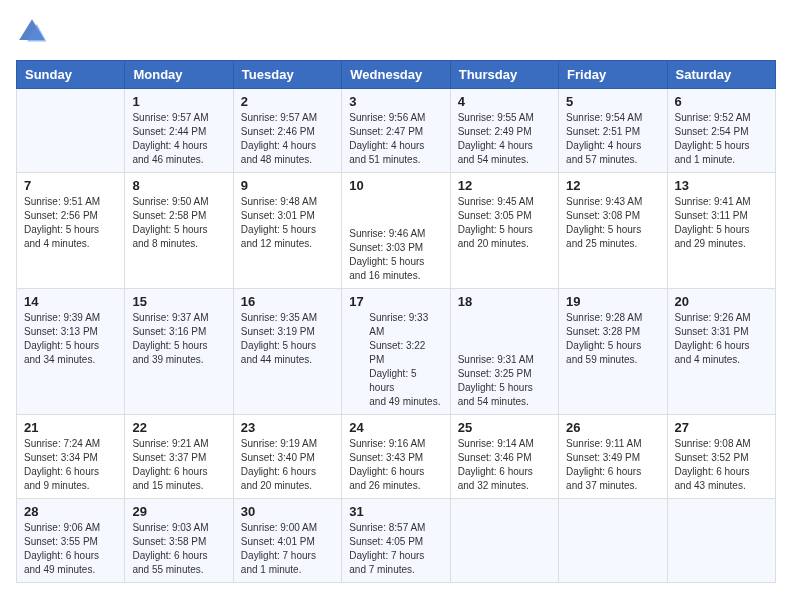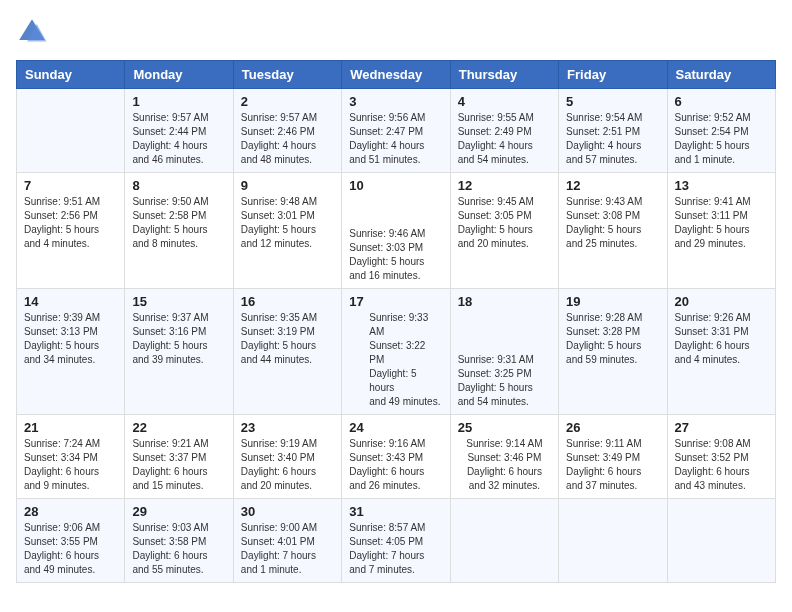--- a/index.html
+++ b/index.html
@@ -292,21 +292,21 @@
         </td>
         <td>
           <span class="day-num">24</span>
           <div class="day-info" style="white-space: pre-line;">Sunrise: 9:16 AM
 Sunset: 3:43 PM
 Daylight: 6 hours
 and 26 minutes.</div>
         </td>
         <td>
           <span class="day-num">25</span>
-          <div class="day-info" style="white-space: pre-line; text-align: center;">Sunrise: 9:14 AM
+          <div class="day-info" style="white-space: pre-line;">Sunrise: 9:14 AM
 Sunset: 3:46 PM
 Daylight: 6 hours
 and 32 minutes.</div>
         </td>
         <td>
           <span class="day-num">26</span>
           <div class="day-info" style="white-space: pre-line;">Sunrise: 9:11 AM
 Sunset: 3:49 PM
 Daylight: 6 hours
 and 37 minutes.</div>

